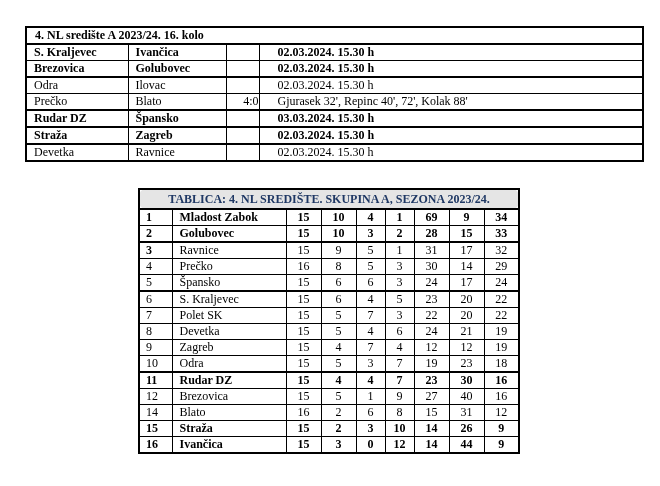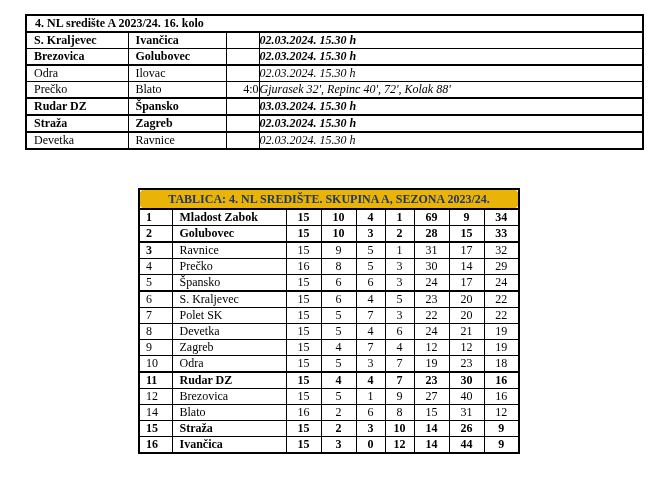--- a/index.html
+++ b/index.html
@@ -13,27 +13,27 @@
     font-size:12px; line-height:13px;
     padding:1px 2px 1px 7px;
     height:13px; white-space:nowrap; overflow:hidden;
     vertical-align:middle;
   }
   tr.bold td { font-weight:bold; }
   tr.thick td { border-bottom-width:2px; }
   td.bold-cell { font-weight:bold; }
 
   
-  .fixtures-wrap { position:absolute; left:25px; top:14px; }
+  .fixtures-wrap { position:absolute; left:25px; top:26px; }
   .fixtures-table { width:617px; border:2px solid #000; }
   .fixtures-table .title-cell {
     font-weight:bold; border-bottom-width:2px; padding-left:8px;
   }
   .fixtures-table td.score { text-align:right; padding:1px 0; }
-  .fixtures-table td.info { padding-left:0;font-style:italic; }
+  .fixtures-table td.info { padding-left:18px; }
 
   
   .standings-wrap { position:absolute; left:138px; top:188px; }
   .standings-table { width:380px; border:2px solid #000; }
   .standings-table .title-cell {
     font-weight:bold; text-align:center; border-bottom-width:2px;
     padding:2px 0; height:14px;
   }
   .standings-table td.num { text-align:center; padding:1px 0; }
   .standings-table td.pos { padding-left:6px; }
@@ -110,21 +110,21 @@
         <col style="width:35px">
         <col style="width:35px">
         <col style="width:29px">
         <col style="width:29px">
         <col style="width:35px">
         <col style="width:35px">
         <col style="width:35px">
     </colgroup>
     <tbody>
       <tr>
-        <td colspan="9" class="title-cell" style="background: #eab308; color: rgb(31, 56, 100); border-radius: 7px;">TABLICA: 4. NL SREDIŠTE. SKUPINA A, SEZONA 2023/24.</td>
+        <td colspan="9" class="title-cell" style="background: #e5e5e5; color: rgb(31, 56, 100); border-radius: 7px;">TABLICA: 4. NL SREDIŠTE. SKUPINA A, SEZONA 2023/24.</td>
       </tr>
     </tbody>
     <tbody>
         <tr class="bold">
           <td class="pos">1</td>
           <td class="team">Mladost Zabok</td>
           <td class="num">15</td>
           <td class="num">10</td>
           <td class="num">4</td>
           <td class="num">1</td>

